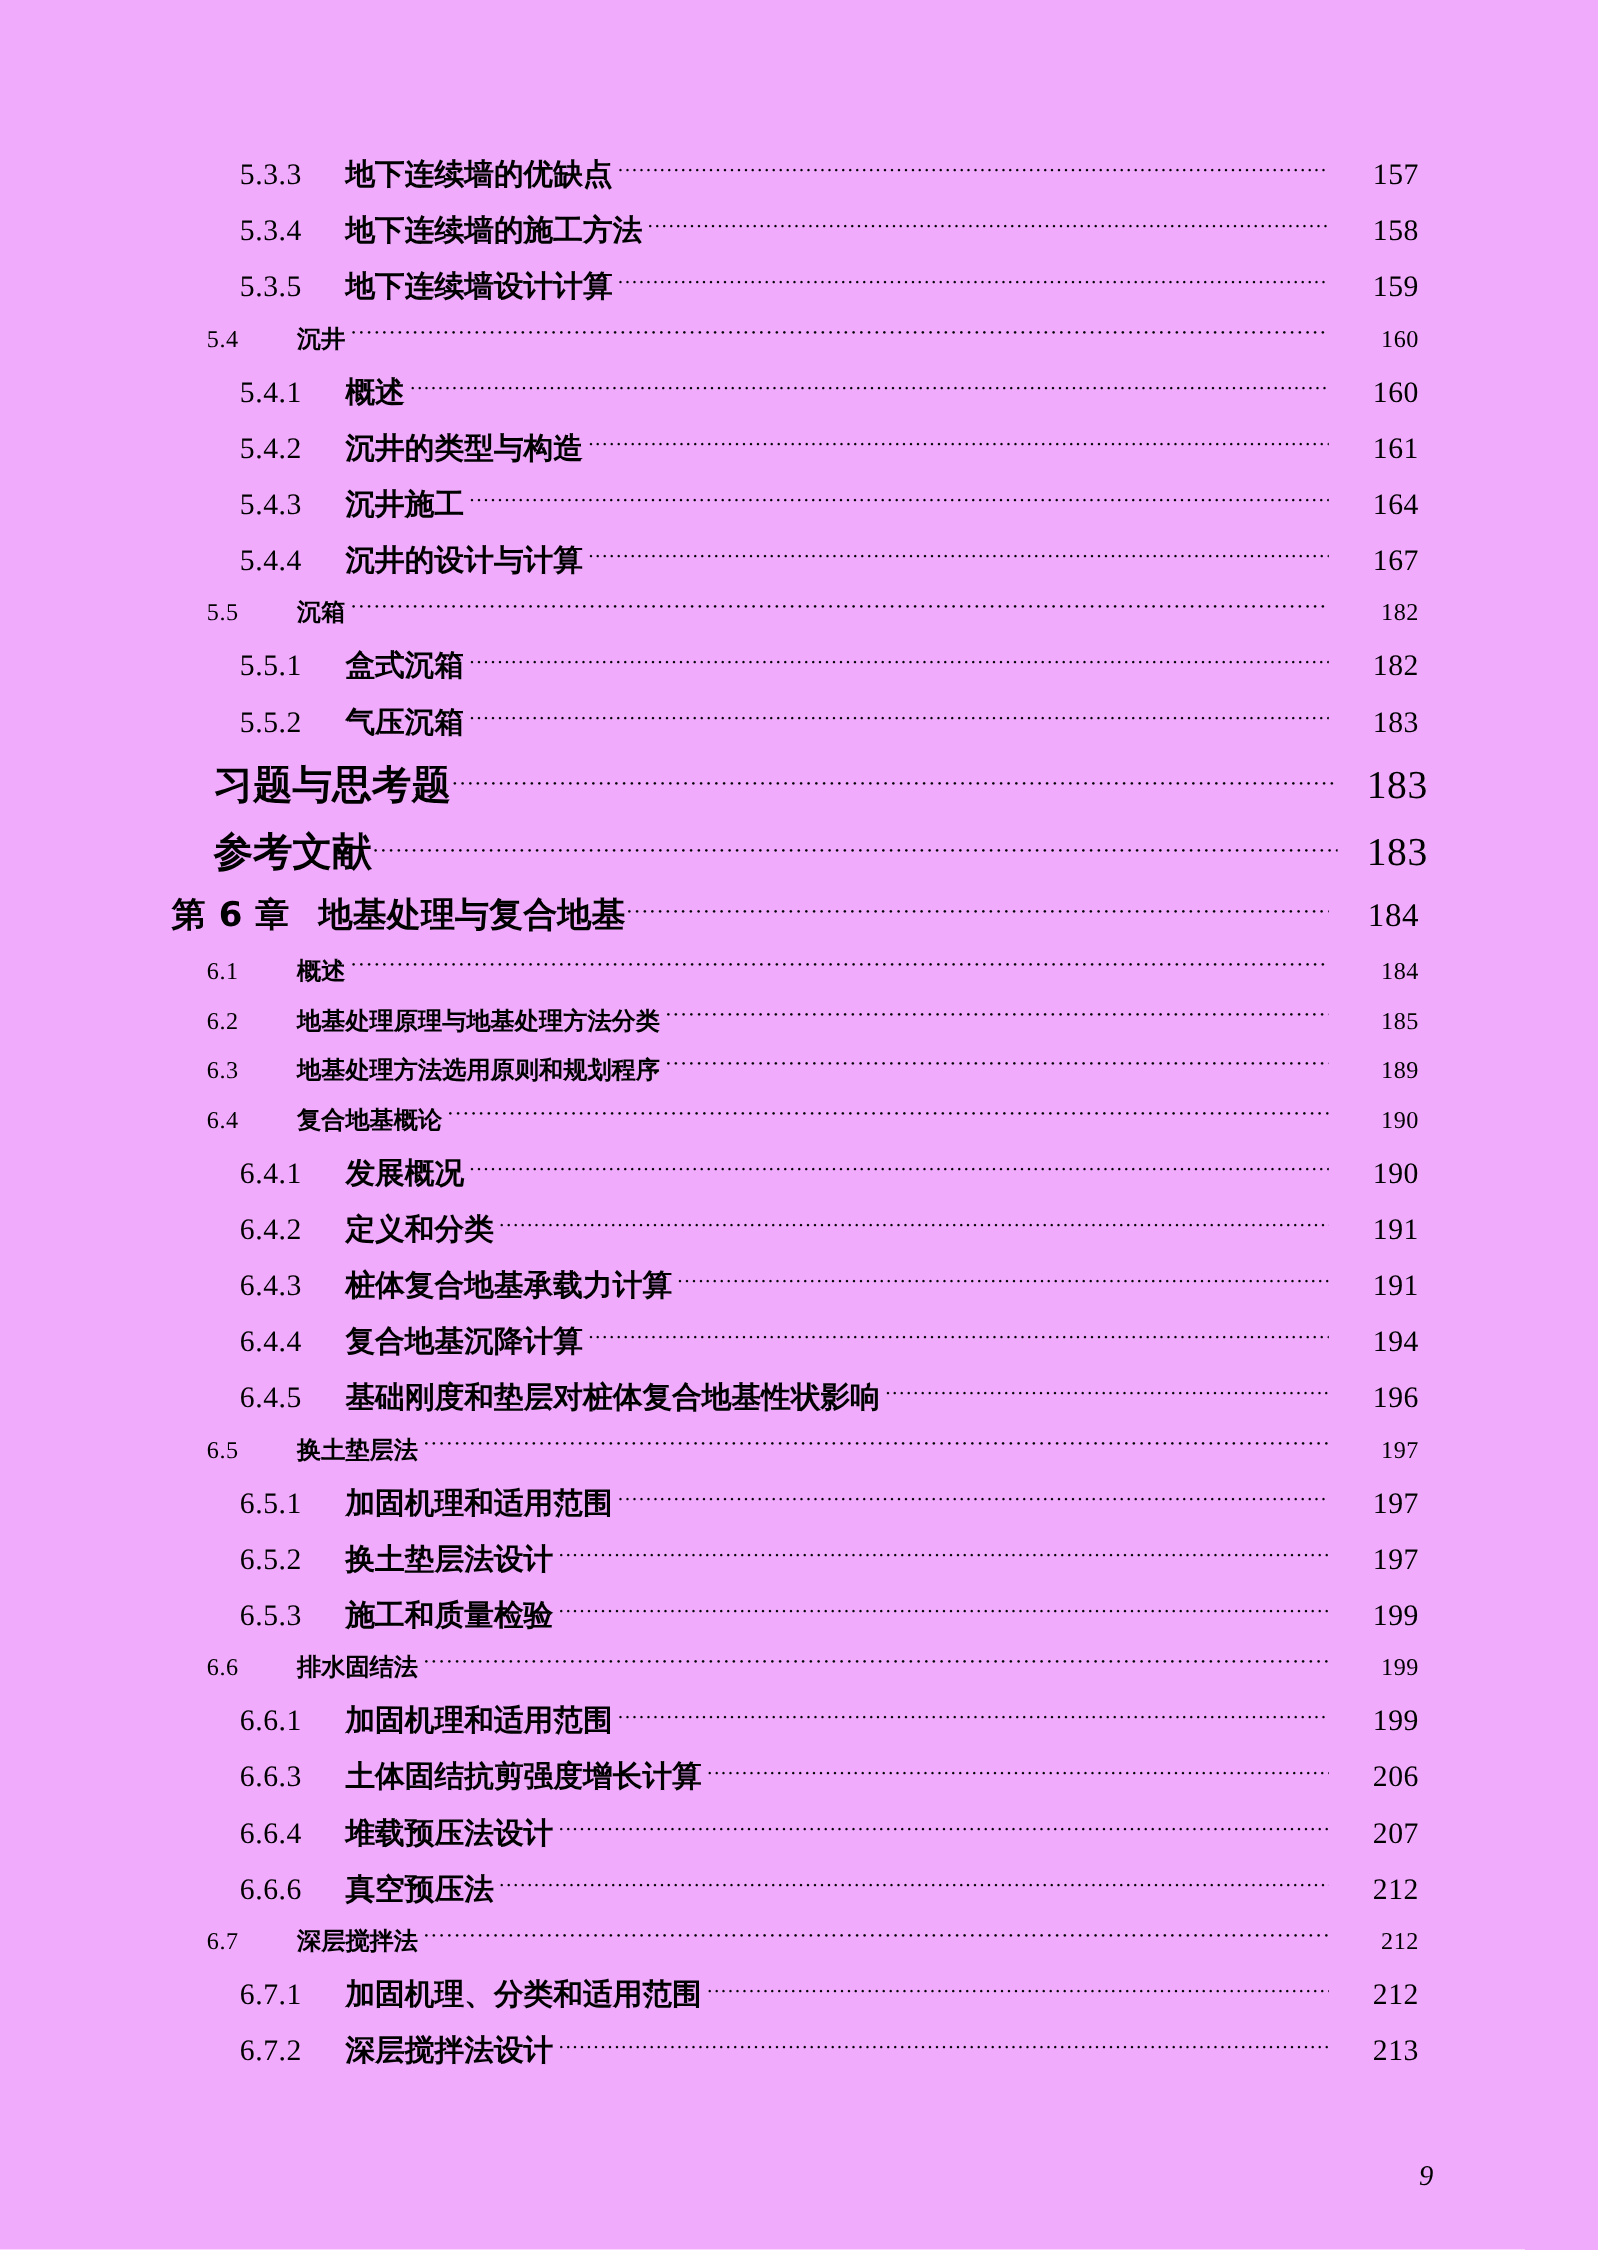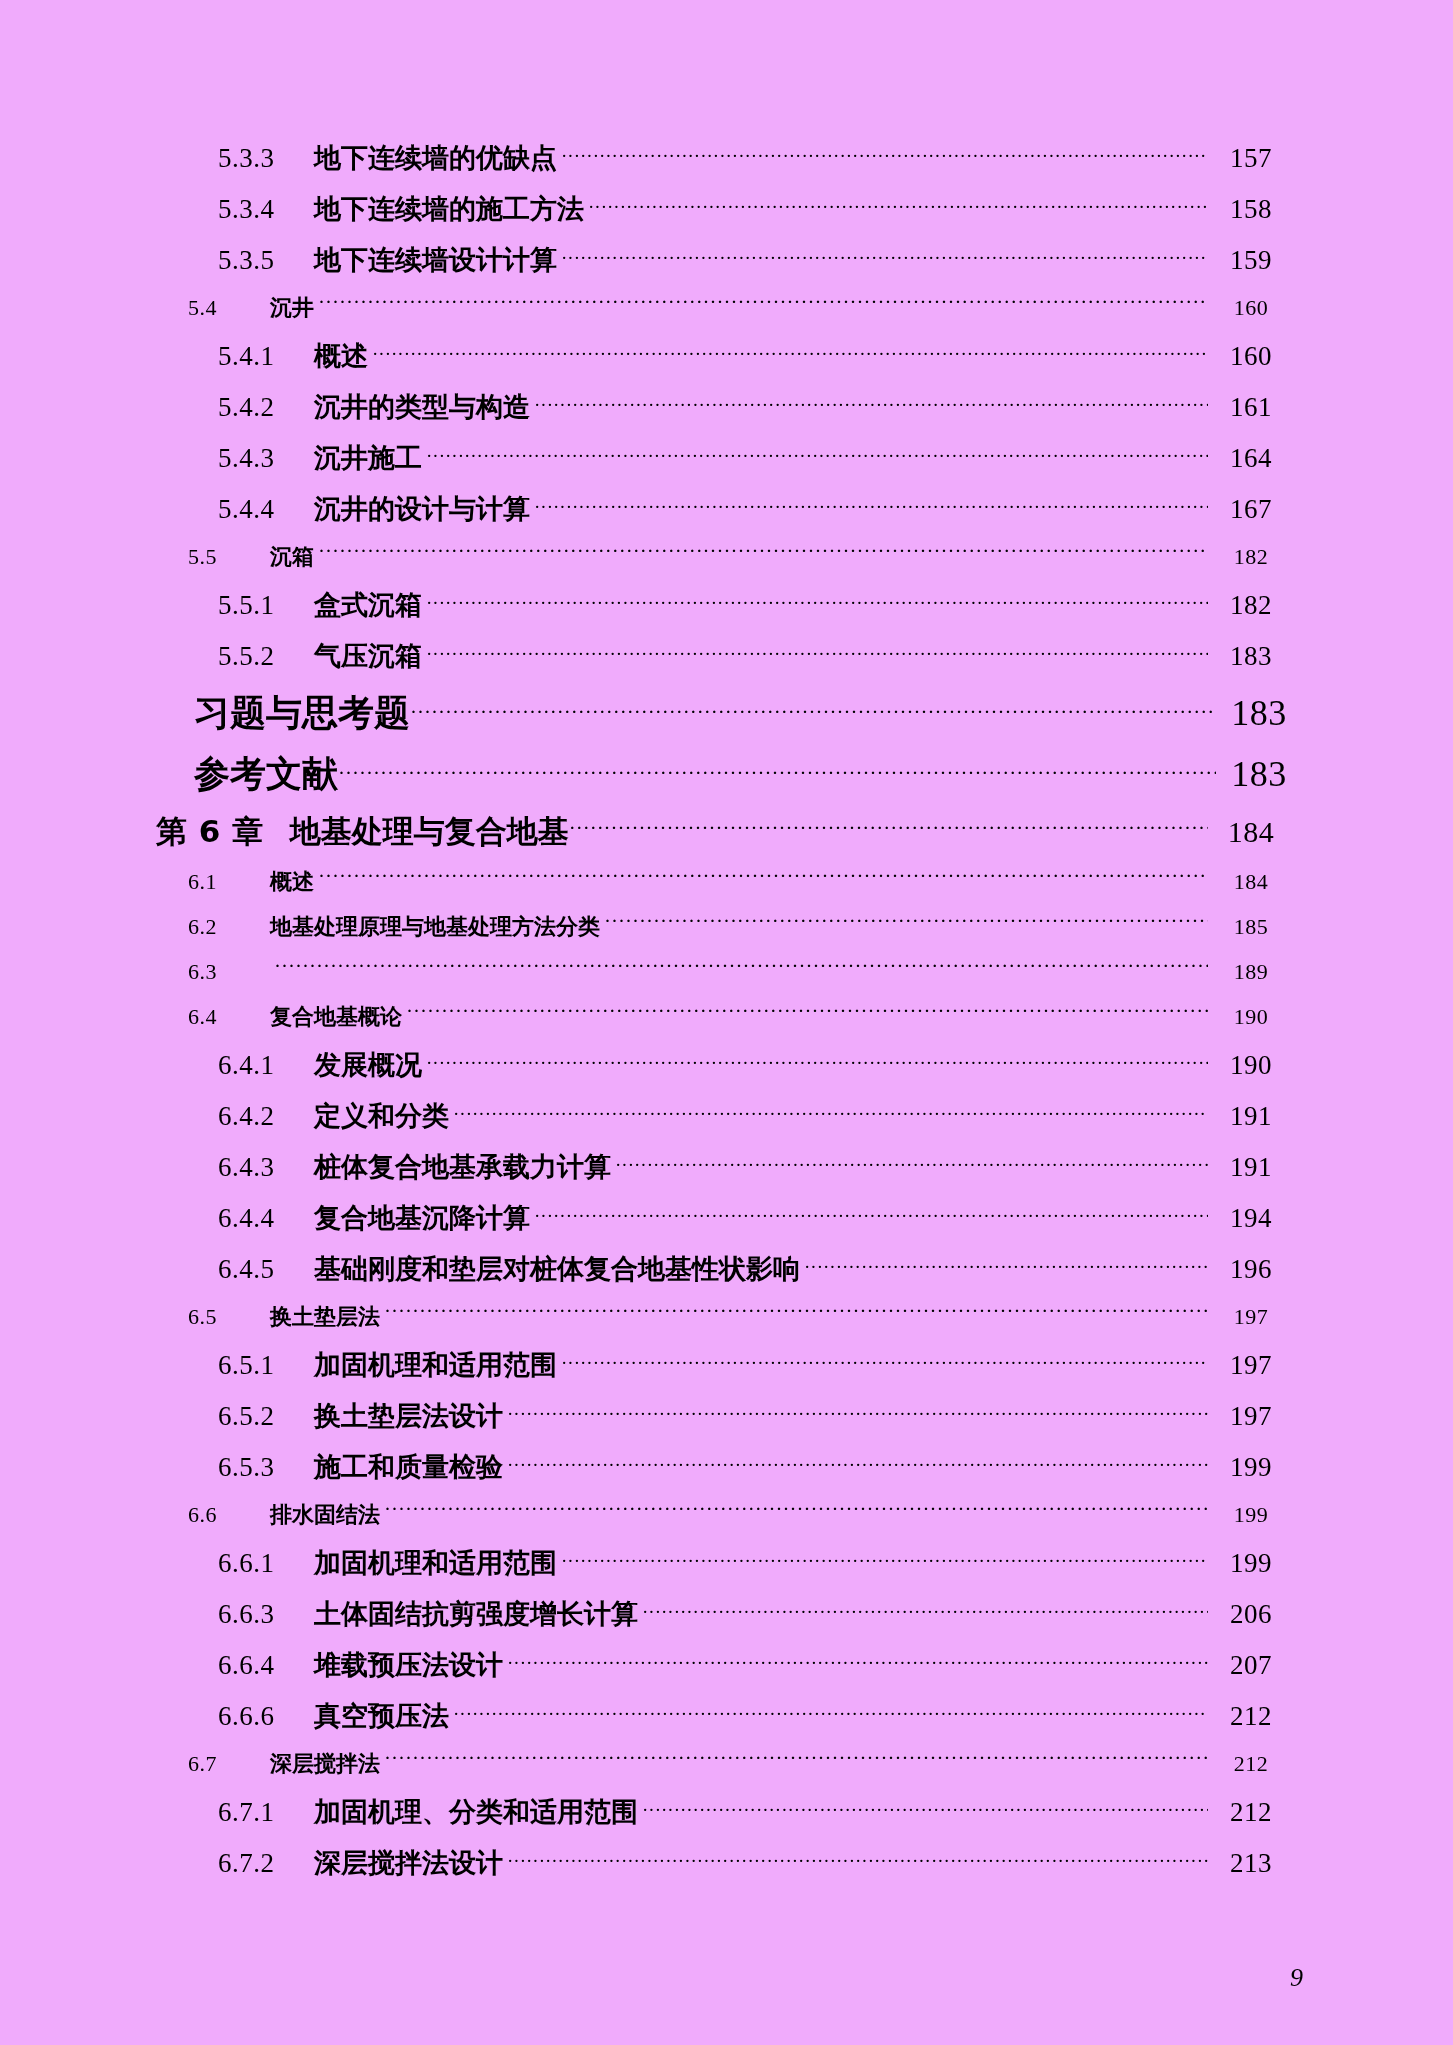--- a/index.html
+++ b/index.html
@@ -56,21 +56,21 @@
     left: 0;
     bottom: 0.06em;
     white-space: nowrap;
     letter-spacing: 0px;
     font-size: 21px;
     line-height: 1;
     color: #000;
   }
   .pageno {
     flex: 0 0 auto;
-    text-align: center;
+    text-align: right;
     width: 78px;
     letter-spacing: 0.5px;
   }
 
   
   .lvl3 {
     margin-left: 68px;
     width: calc(100% - 68px);
     font-size: 27px;
     line-height: 1.0;
@@ -233,20 +233,21 @@
         <span class="pageno">184</span>
       </div>
       <div class="row lvl2">
         <span class="num">6.2</span>
         <span class="title">地基处理原理与地基处理方法分类</span>
         <span class="leader"></span>
         <span class="pageno">185</span>
       </div>
       <div class="row lvl2">
         <span class="num">6.3</span>
+        <span class="title">地基处理方法选用原则和规划程序</span>
         <span class="leader"></span>
         <span class="pageno">189</span>
       </div>
       <div class="row lvl2">
         <span class="num">6.4</span>
         <span class="title">复合地基概论</span>
         <span class="leader"></span>
         <span class="pageno">190</span>
       </div>
       <div class="row lvl3">

